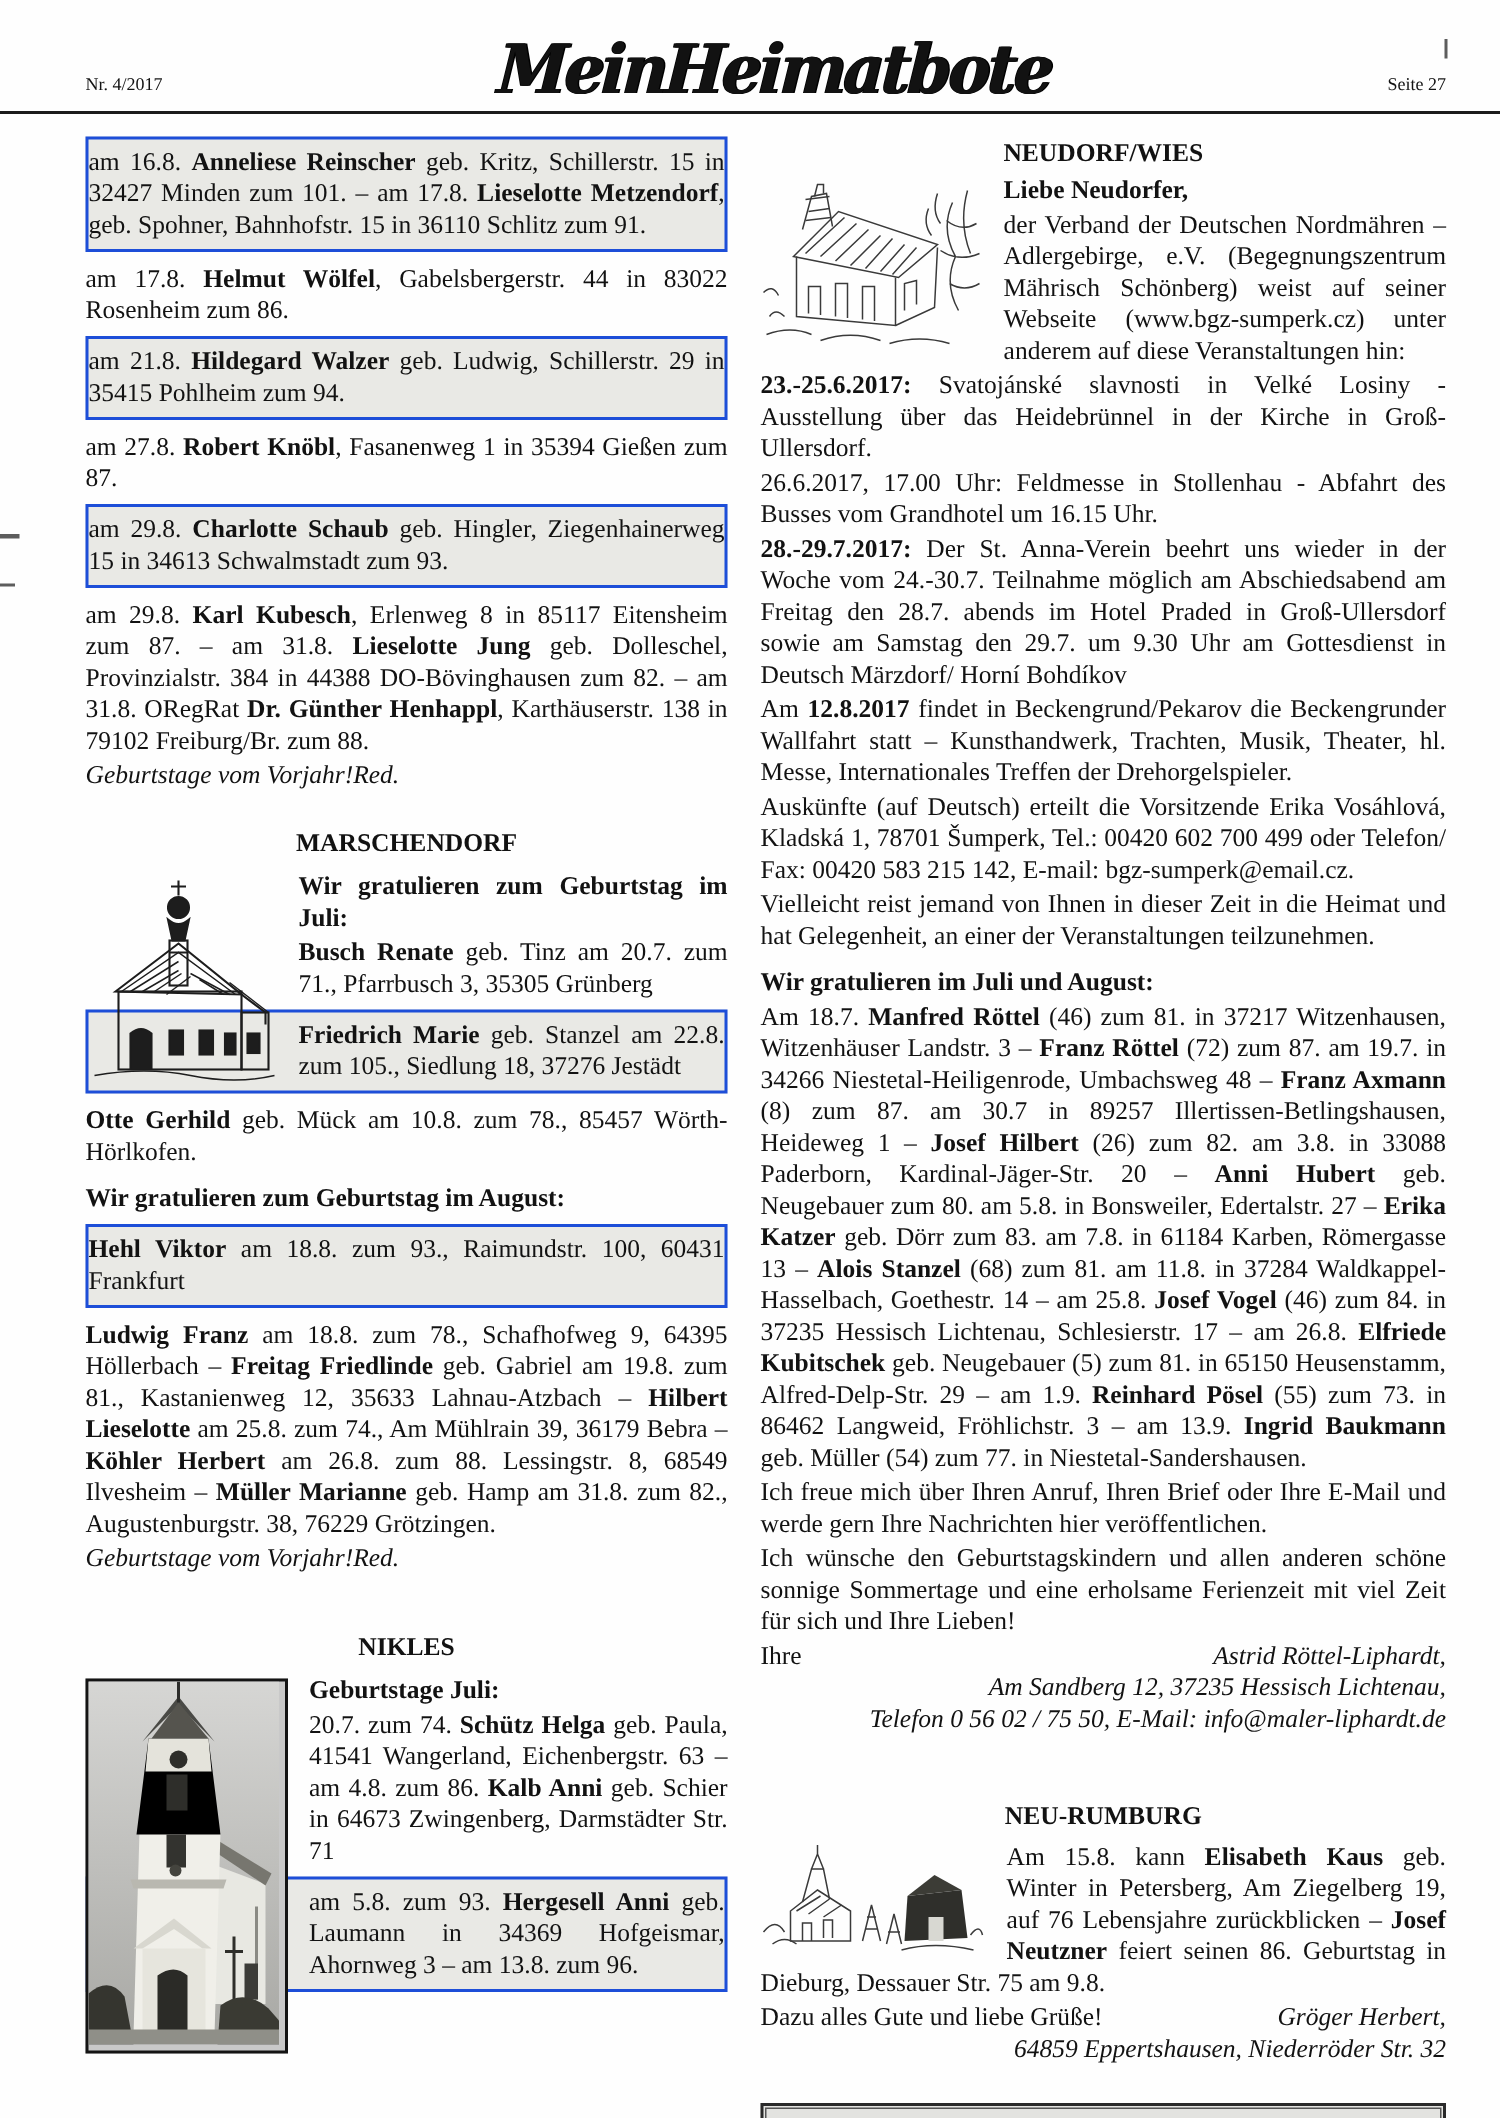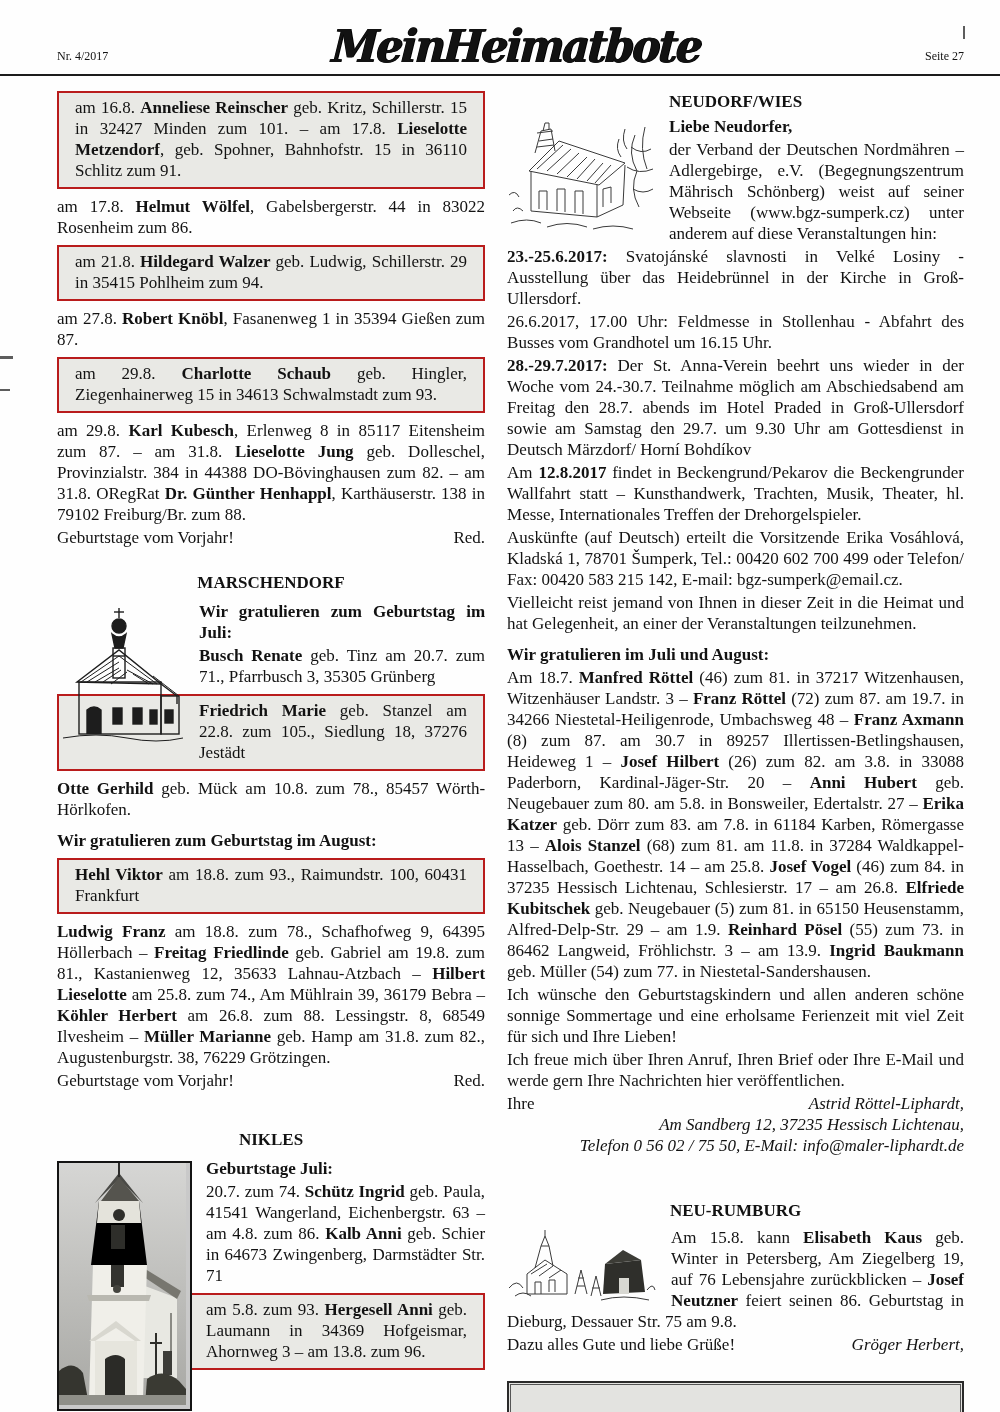--- a/index.html
+++ b/index.html
@@ -16,25 +16,25 @@
     font-family:"DejaVu Serif", serif;font-weight:bold;font-style:italic;
     font-size:42px;letter-spacing:-2px;transform:scaleY(1.08) skewX(-4deg);
     text-shadow:1px 0 0 #000, -0.5px 0 0 #000;white-space:nowrap;line-height:1;
   }
   
   .content{display:flex;gap:22px;padding:15px 36px 0 57px;}
   .col{font-size:17px;line-height:21px;text-align:justify;}
   .col-left{width:430px;}
   .col-right{width:459px;}
   p{margin:0 0 2px 0;}
-  .box{border:2px solid #b91c1c;background:#e9e9e5;padding:4px 16px;margin:7px 0;}
+  .box{border:2px solid #1d4ed8;background:#e9e9e5;padding:4px 0;margin:7px 0;}
   .sec-title{text-align:center;font-weight:bold;margin:24px 0 8px 0;}
   .bold{font-weight:bold;}
   .ital{font-style:italic;}
-  .credit-row{display:flex;justify-content:space-between;margin-bottom:2px;}
+  .credit-row{display:flex;justify-content:flex-start;font-style:italic;margin-bottom:2px;}
   .float-img{float:left;margin:3px 14px 4px 0;}
   .clear{clear:both;}
   .sig{ text-align:right;font-style:italic;}
   .sig-row{display:flex;justify-content:space-between;}
   
   .photo-frame{border:2px solid #141414;width:131px;height:246px;background:#c9c9c9;}
   
   .adbox{
     margin-top:26px;background:#e3e3e0;border:2px solid #2a2a2a;
     box-shadow:0 0 0 1px #e3e3e0 inset, 0 0 0 2px #555 inset;
@@ -172,21 +172,21 @@
           <line x1="97" y1="170" x2="97" y2="212" stroke="#2e2e2a" stroke-width="2"></line>
           <line x1="91" y1="180" x2="103" y2="180" stroke="#2e2e2a" stroke-width="2"></line>
 
           <path d="M0 242 L0 208 Q14 196 24 210 L30 242 Z" fill="#35352f"></path>
           <path d="M86 242 L88 216 Q104 204 120 218 L127 226 L127 242 Z" fill="#3a3a33"></path>
           <rect x="0" y="232" width="127" height="10" fill="#8f8f88"></rect>
         </svg>
       </div>
 
       <p class="bold">Geburtstage Juli:</p>
-      <p><span>20.7. zum 74. </span><span style="font-weight: bold;">Schütz Ingrid</span><span> geb. Paula, 41541 Wangerland, Eichenbergstr. 63 – am 4.8. zum 86. </span><span style="font-weight: bold;">Kalb Anni</span><span> geb. Schier in 64673 Zwingenberg, Darmstädter Str. 71</span></p>
+      <p><span>20.7. zum 74. </span><span style="font-weight: bold;">Schütz Helga</span><span> geb. Paula, 41541 Wangerland, Eichenbergstr. 63 – am 4.8. zum 86. </span><span style="font-weight: bold;">Kalb Anni</span><span> geb. Schier in 64673 Zwingenberg, Darmstädter Str. 71</span></p>
       <div class="box">
         <p><span>am 5.8. zum 93. </span><span style="font-weight: bold;">Hergesell Anni</span><span> geb. Laumann in 34369 Hofgeismar, Ahornweg 3 – am 13.8. zum 96. </span></p>
       </div>
 
     </div>
 
     <div class="col col-right">
 
       <div class="sec-title" style="margin-top:0;margin-bottom:4px;">NEUDORF/WIES</div>
 
@@ -216,22 +216,22 @@
       <p>der Verband der Deutschen Nordmähren – Adlergebirge, e.V. (Begegnungszentrum Mährisch Schönberg) weist auf seiner Webseite (www.bgz-sumperk.cz) unter anderem auf diese Veranstaltungen hin:</p>
       <p><span style="font-weight: bold;">23.-25.6.2017:</span><span> Svatojánské slavnosti in Velké Losiny - Ausstellung über das Heidebrünnel in der Kirche in Groß-Ullersdorf.</span></p>
       <p class="clear"><span style="font-weight: normal;">26.6.2017, 17.00 Uhr:</span><span> Feldmesse in Stollenhau - Abfahrt des Busses vom Grandhotel um 16.15 Uhr.</span></p>
       <p><span style="font-weight: bold;">28.-29.7.2017:</span><span> Der St. Anna-Verein beehrt uns wieder in der Woche vom 24.-30.7. Teilnahme möglich am Abschiedsabend am Freitag den 28.7. abends im Hotel Praded in Groß-Ullersdorf sowie am Samstag den 29.7. um 9.30 Uhr am Gottesdienst in Deutsch Märzdorf/ Horní Bohdíkov</span></p>
       <p><span>Am </span><span style="font-weight: bold;">12.8.2017</span><span> findet in Beckengrund/Pekarov die Beckengrunder Wallfahrt statt – Kunsthandwerk, Trachten, Musik, Theater, hl. Messe, Internationales Treffen der Drehorgelspieler.</span></p>
       <p>Auskünfte (auf Deutsch) erteilt die Vorsitzende Erika Vosáhlová, Kladská 1, 78701 Šumperk, Tel.: 00420 602 700 499 oder Telefon/ Fax: 00420 583 215 142, E-mail: bgz-sumperk@email.cz.</p>
       <p>Vielleicht reist jemand von Ihnen in dieser Zeit in die Heimat und hat Gelegenheit, an einer der Veranstaltungen teilzunehmen.</p>
 
       <p class="bold" style="margin-top:10px;">Wir gratulieren im Juli und August:</p>
       <p><span>Am 18.7. </span><span style="font-weight: bold;">Manfred Röttel</span><span> (46) zum 81. in 37217 Witzenhausen, Witzenhäuser Landstr. 3 – </span><span style="font-weight: bold;">Franz Röttel</span><span> (72) zum 87. am 19.7. in 34266 Niestetal-Heiligenrode, Umbachsweg 48 – </span><span style="font-weight: bold;">Franz Axmann</span><span> (8) zum 87. am 30.7 in 89257 Illertissen-Betlingshausen, Heideweg 1 – </span><span style="font-weight: bold;">Josef Hilbert</span><span> (26) zum 82. am 3.8. in 33088 Paderborn, Kardinal-Jäger-Str. 20 – </span><span style="font-weight: bold;">Anni Hubert</span><span> geb. Neugebauer zum 80. am 5.8. in Bonsweiler, Edertalstr. 27 – </span><span style="font-weight: bold;">Erika Katzer</span><span> geb. Dörr zum 83. am 7.8. in 61184 Karben, Römergasse 13 – </span><span style="font-weight: bold;">Alois Stanzel</span><span> (68) zum 81. am 11.8. in 37284 Waldkappel-Hasselbach, Goethestr. 14 – am 25.8. </span><span style="font-weight: bold;">Josef Vogel</span><span> (46) zum 84. in 37235 Hessisch Lichtenau, Schlesierstr. 17 – am 26.8. </span><span style="font-weight: bold;">Elfriede Kubitschek</span><span> geb. Neugebauer (5) zum 81. in 65150 Heusenstamm, Alfred-Delp-Str. 29 – am 1.9. </span><span style="font-weight: bold;">Reinhard Pösel</span><span> (55) zum 73. in 86462 Langweid, Fröhlichstr. 3 – am 13.9. </span><span style="font-weight: bold;">Ingrid Baukmann</span><span> geb. Müller (54) zum 77. in Niestetal-Sandershausen.</span></p>
+      <p>Ich freue mich über Ihren Anruf, Ihren Brief oder Ihre E-Mail und werde gern Ihre Nachrichten hier veröffentlichen.</p>
       <p>Ich wünsche den Geburtstagskindern und allen anderen schöne sonnige Sommertage und eine erholsame Ferienzeit mit viel Zeit für sich und Ihre Lieben!</p>
-      <p>Ich freue mich über Ihren Anruf, Ihren Brief oder Ihre E-Mail und werde gern Ihre Nachrichten hier veröffentlichen.</p>
       <div class="sig-row">
         <span>Ihre</span>
         <span class="ital">Astrid Röttel-Liphardt,</span>
       </div>
       <div class="sig">Am Sandberg 12, 37235 Hessisch Lichtenau,</div>
       <div class="sig">Telefon 0 56 02 / 75 50, E-Mail: info@maler-liphardt.de</div>
 
       <div class="sec-title" style="margin-top:44px;margin-bottom:6px;">NEU-RUMBURG</div>
 
       <svg class="float-img" width="150" height="76" viewBox="0 0 150 76">
@@ -252,20 +252,21 @@
           <path d="M112 64 L112 48 L122 48 L122 64" fill="#d8d8d2" stroke="none"></path>
           <path d="M140 60 Q146 52 148 60 M94 70 Q116 64 142 70"></path>
         </g>
       </svg>
 
       <p><span>Am 15.8. kann </span><span style="font-weight: bold;">Elisabeth Kaus</span><span> geb. Winter in Petersberg, Am Ziegelberg 19, auf 76 Lebensjahre zurückblicken – </span><span style="font-weight: bold;">Josef Neutzner</span><span> feiert seinen 86. Geburtstag in Dieburg, Dessauer Str. 75 am 9.8.</span></p>
       <div class="sig-row clear">
         <span>Dazu alles Gute und liebe Grüße!</span>
         <span class="ital">Gröger Herbert,</span>
       </div>
+      <div class="sig">64859 Eppertshausen, Niederröder Str. 32</div>
 
       <div class="adbox">
         
         
         
       </div>
 
     </div>
   </div>
 </div>

